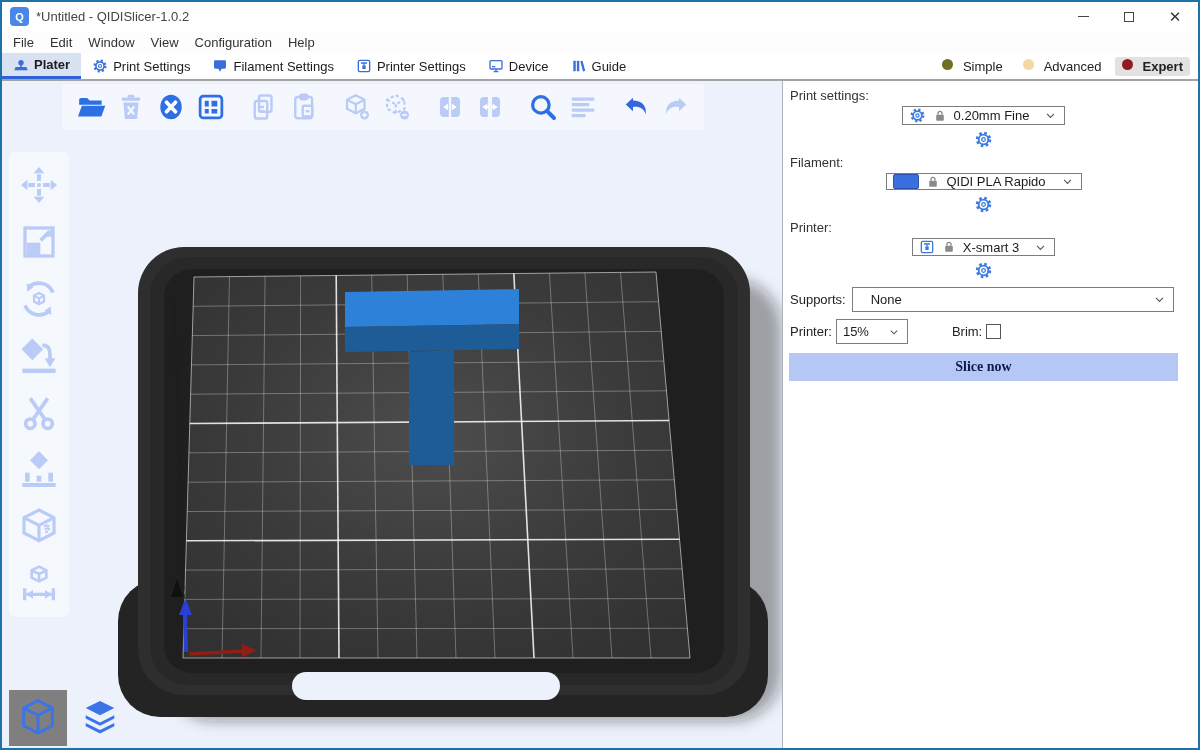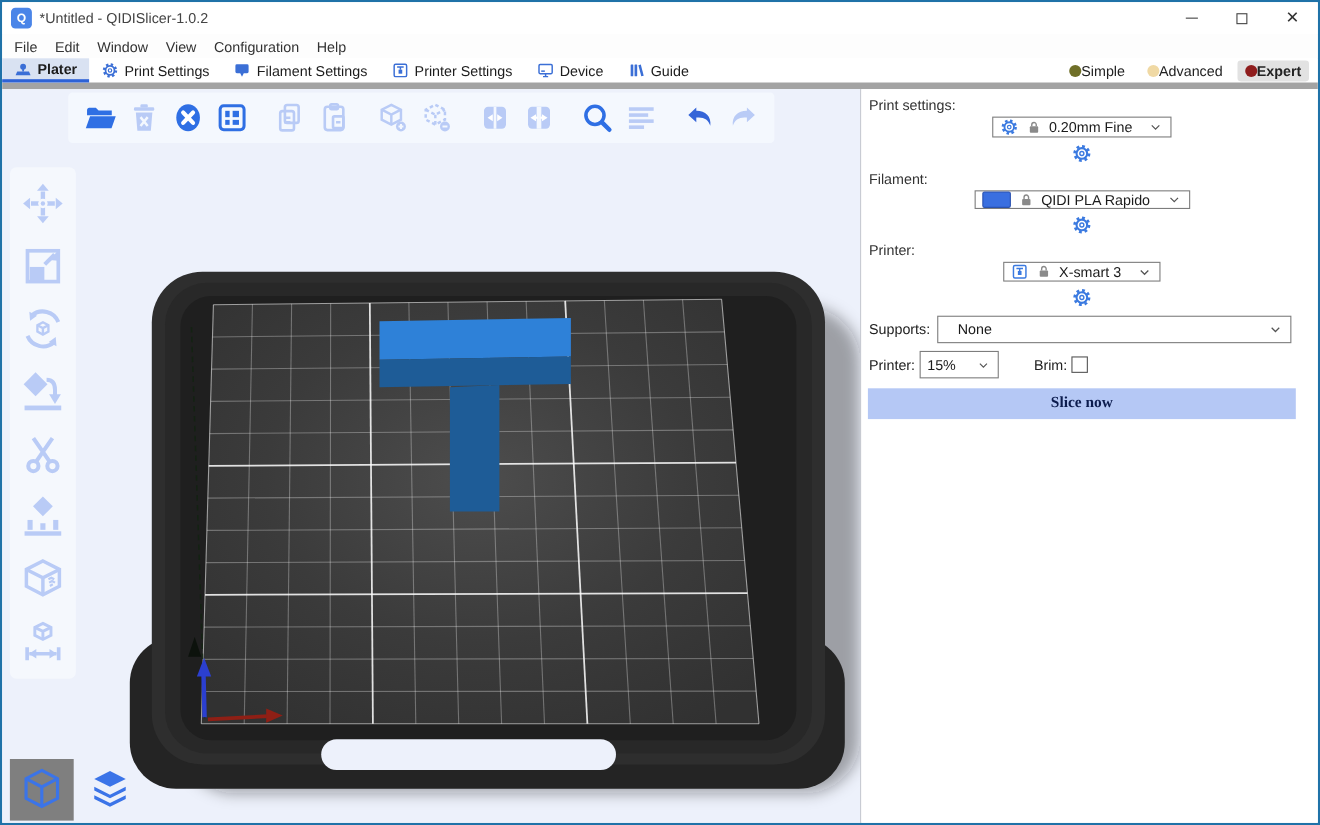--- a/index.html
+++ b/index.html
@@ -15,26 +15,26 @@
   .win-btn { width:46px; height:100%; display:flex; align-items:center; justify-content:center; }
   .glyph-min { width:11px; height:0; border-top:1px solid #444; display:block; }
   .glyph-max { width:10px; height:10px; border:1px solid #444; display:block; }
   .glyph-close { font-size:15px; color:#333; line-height:1; }
 
   
   .menubar { height:22px; display:flex; align-items:center; padding-left:6px; background:#fdfdfd; flex:0 0 auto; }
   .menu-item { font-size:13px; color:#333; padding:0 11px 0 5px; cursor:default; }
 
   
-  .tabbar { height:28px; display:flex; align-items:stretch; background:#fff; border-bottom:6px solid #a3a3a3; flex:0 0 auto; }
+  .tabbar { height:28px; display:flex; align-items:stretch; background:#fff; border-bottom:2px solid #a3a3a3; flex:0 0 auto; }
   .tab { display:flex; align-items:center; gap:5px; padding:0 11px; font-size:13px; color:#1c1c1c; cursor:default; }
   .tab svg { flex:0 0 auto; }
   .tab.active { background:#d9e2f2; border-bottom:3px solid #2e62d6; font-weight:bold; }
   .modes { margin-left:auto; display:flex; align-items:center; gap:6px; padding-right:8px; }
-  .mode { display:flex; align-items:center; gap:0; font-size:13px; color:#222; padding:2px 7px; border-radius:3px; }
+  .mode { display:flex; gap:10px; font-size:13px; color:#222; padding:2px 7px; border-radius:3px; }
   .mode-dot { width:11px; height:11px; border-radius:50%; display:inline-block; }
   .mode.expert { background:#e2e2e2; font-weight:bold; }
 
   
   .content { flex:1; display:flex; min-height:0; }
   .viewport { position:relative; width:780px; background:#edf1fb; overflow:hidden; flex:0 0 auto; }
   .scene { position:absolute; left:0; top:0; width:780px; height:667px; }
 
   .top-toolbar { position:absolute; left:60px; top:3px; height:46px; display:flex; align-items:center; gap:7px; background:#f4f8fe; border-radius:4px; padding:0 12px; z-index:3; }
   .tt-icon { width:33px; height:33px; display:flex; align-items:center; justify-content:center; }
@@ -602,21 +602,21 @@
 
       <div class="inline-row">
         <span>Printer:</span>
         <div class="combo small">
           <span>15%</span>
           <span class="spacer"></span>
           <svg width="14" height="14" viewBox="0 0 24 24" style="color:#555">
               <use href="#i-chev"></use>
             </svg>
         </div>
-        <span style="margin-left:28px">Brim:</span>
+        <span style="margin-left:40px">Brim:</span>
         <span class="checkbox"></span>
       </div>
 
 
       <button class="slice-btn">Slice now</button>
     </div>
   </div>
 </div>
 
 </body></html>

